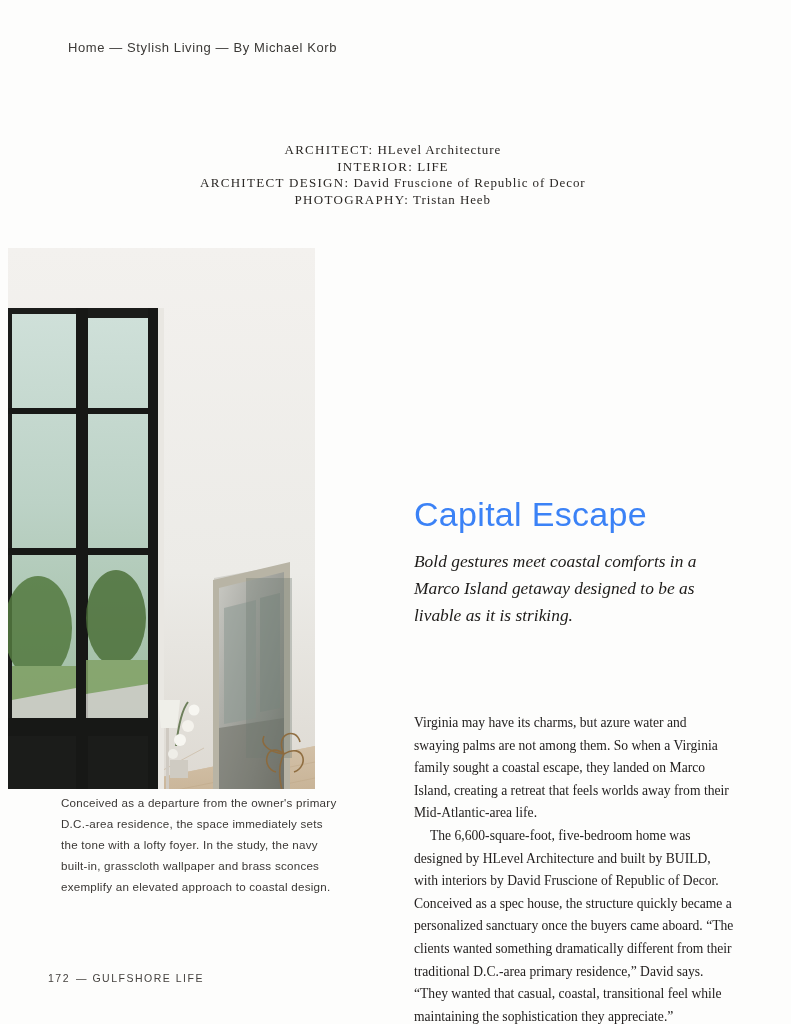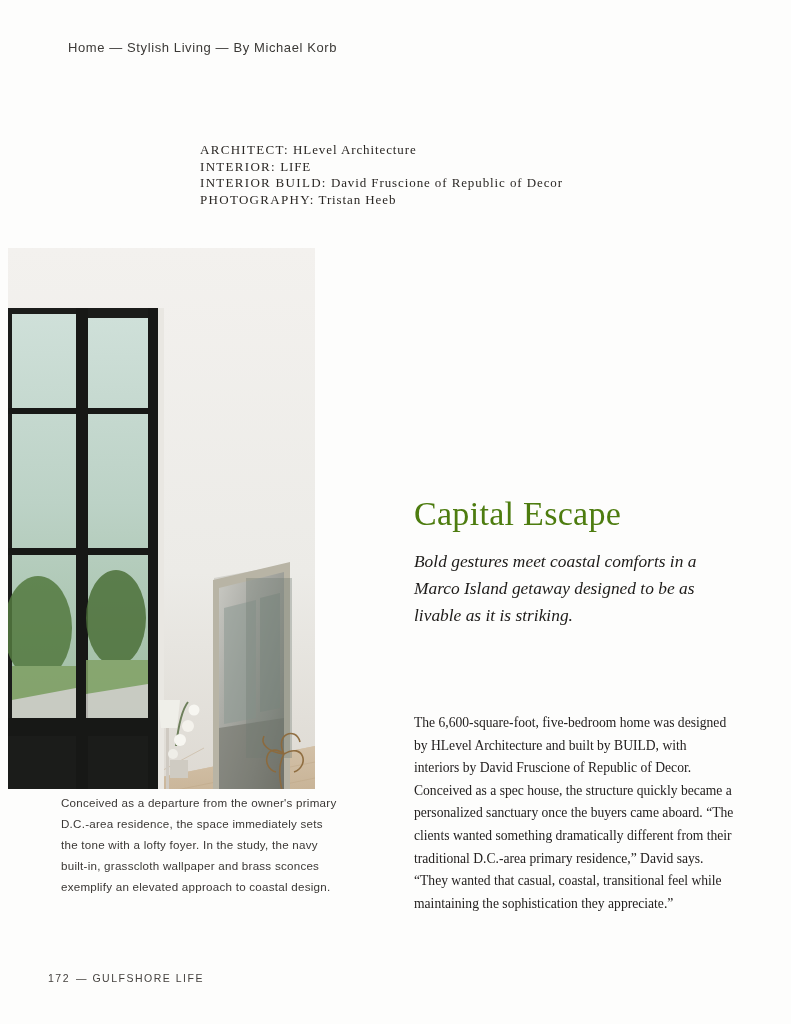--- a/index.html
+++ b/index.html
@@ -38,21 +38,21 @@
   .credits {
     position: absolute;
     left: 200px;
     top: 142px;
     font-family: "Liberation Serif", serif;
     font-size: 13px;
     line-height: 16.5px;
     letter-spacing: 0.9px;
     color: #2a2724;
   }
-  .credits .line { white-space: nowrap; }
+  .credits .line { white-space: nowrap; text-align: center; }
   .credits .key {
     letter-spacing: 1.3px;
   }
 
   
   .photo {
     position: absolute;
     left: 8px;
     top: 248px;
     width: 307px;
@@ -73,24 +73,24 @@
     line-height: 21px;
     letter-spacing: 0.25px;
     color: #3a3734;
   }
 
   
   .headline {
     position: absolute;
     left: 414px;
     top: 495px;
-    font-family: Liberation Serif, serif;
+    font-family: Liberation Sans, sans-serif;
     font-size: 34px;
     letter-spacing: 0.3px;
-    color: #4d7c0f;
+    color: #3b82f6;
     white-space: nowrap;
   }
 
   
   .deck {
     position: absolute;
     left: 414px;
     top: 548px;
     width: 330px;
     font-family: "Liberation Serif", serif;
@@ -138,21 +138,21 @@
   <div class="credits">
     <div class="line">
       <span class="key">ARCHITECT:</span>
       <span class="val">HLevel Architecture</span>
     </div>
     <div class="line">
       <span class="key">INTERIOR:</span>
       <span class="val">LIFE</span>
     </div>
     <div class="line">
-      <span class="key">INTERIOR BUILD:</span>
+      <span class="key">ARCHITECT DESIGN:</span>
       <span class="val">David Fruscione of Republic of Decor</span>
     </div>
     <div class="line">
       <span class="key">PHOTOGRAPHY:</span>
       <span class="val">Tristan Heeb</span>
     </div>
   </div>
 
   <div class="photo">
     <svg width="307" height="541" viewBox="0 0 307 541" xmlns="http://www.w3.org/2000/svg" aria-hidden="true">
@@ -277,20 +277,21 @@
     </svg>
   </div>
 
   <div class="caption">Conceived as a departure from the owner's primary D.C.-area residence, the space immediately sets the tone with a lofty foyer. In the study, the navy built-in, grasscloth wallpaper and brass sconces exemplify an elevated approach to coastal design.</div>
 
   <div class="headline">Capital Escape</div>
 
   <div class="deck">Bold gestures meet coastal comforts in a Marco Island getaway designed to be as livable as it is striking.</div>
 
   <div class="body-col">
+    <p>Virginia may have its charms, but azure water and swaying palms are not among them. So when a Virginia family sought a coastal escape, they landed on Marco Island, creating a retreat that feels worlds away from their Mid-Atlantic-area life.</p>
     <p>The 6,600-square-foot, five-bedroom home was designed by HLevel Architecture and built by BUILD, with interiors by David Fruscione of Republic of Decor. Conceived as a spec house, the structure quickly became a personalized sanctuary once the buyers came aboard. “The clients wanted something dramatically different from their traditional D.C.-area primary residence,” David says. “They wanted that casual, coastal, transitional feel while maintaining the sophistication they appreciate.”</p>
   </div>
 
   <div class="folio">
     <span class="num">172</span><span>— GULFSHORE LIFE</span>
   </div>
 
 </div>
 
 </body></html>

